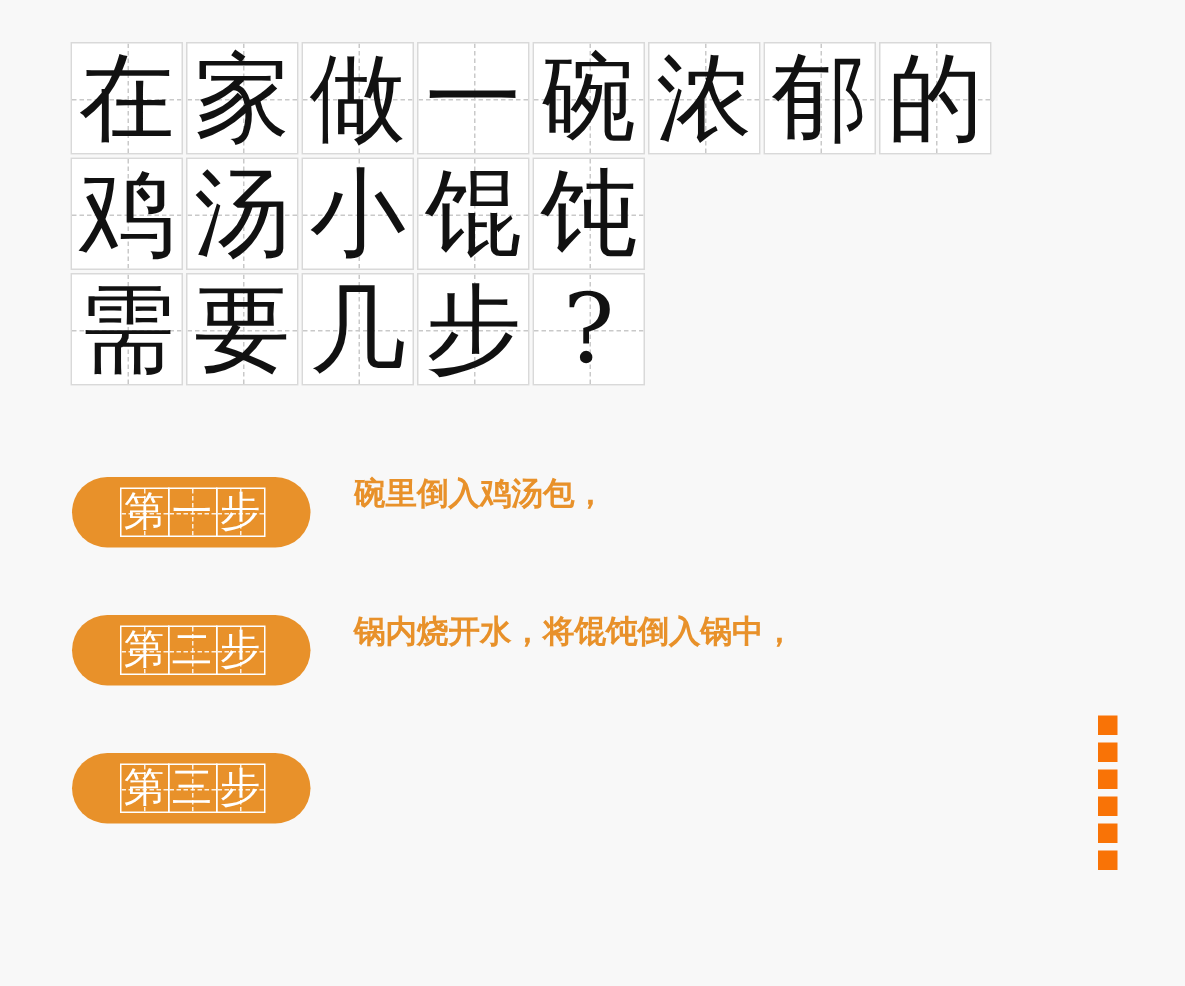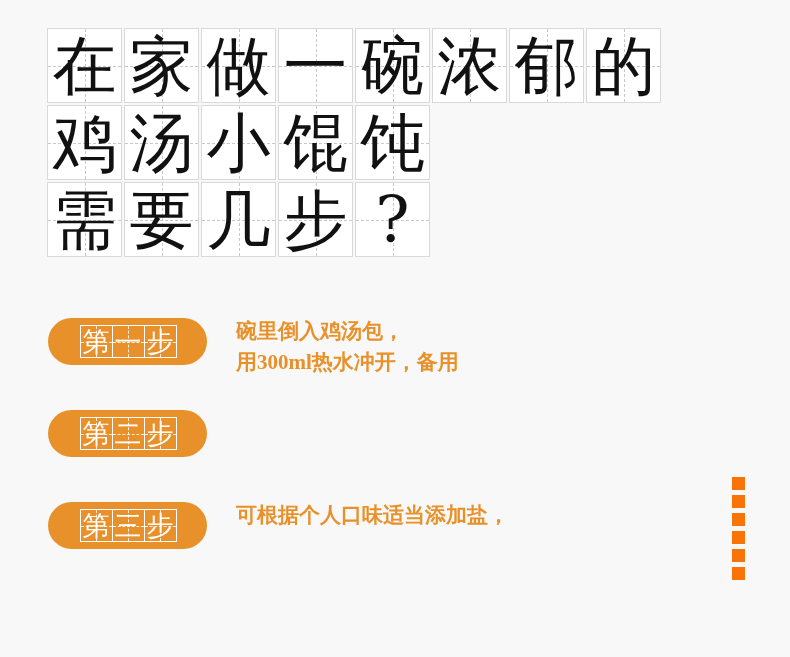--- a/index.html
+++ b/index.html
@@ -142,21 +142,21 @@
     font-size: 27px;
     line-height: 1;
     color: #ffffff;
   }
 
   .step-text {
     position: absolute;
     left: 188px;
     top: 0;
     color: #e8912a;
-    font-family: Liberation Serif, serif;
+    font-family: Liberation Mono, monospace;
     font-size: 21px;
     font-weight: bold;
     line-height: 31px;
     white-space: nowrap;
   }
   .step-text .line {
     display: block;
   }
 
   
@@ -302,21 +302,20 @@
           </div>
           <div class="badge-cell">
             <span class="bvline"></span>
             <span class="bhline"></span>
             <span class="bglyph">步</span>
           </div>
         </div>
       </div>
       <div class="step-text">
         <span class="line">碗里倒入鸡汤包，</span>
-        <span class="line">用300ml热水冲开，备用</span>
       </div>
     </div>
 
     <div class="step-row">
       <div class="step-badge">
         <div class="badge-grid">
           <div class="badge-cell">
             <span class="bvline"></span>
             <span class="bhline"></span>
             <span class="bglyph">第</span>
@@ -327,20 +326,21 @@
             <span class="bglyph">二</span>
           </div>
           <div class="badge-cell">
             <span class="bvline"></span>
             <span class="bhline"></span>
             <span class="bglyph">步</span>
           </div>
         </div>
       </div>
       <div class="step-text">
+        <span class="line">锅内烧开水，将馄饨倒入锅中，</span>
       </div>
     </div>
 
     <div class="step-row">
       <div class="step-badge">
         <div class="badge-grid">
           <div class="badge-cell">
             <span class="bvline"></span>
             <span class="bhline"></span>
             <span class="bglyph">第</span>
@@ -351,21 +351,20 @@
             <span class="bglyph">三</span>
           </div>
           <div class="badge-cell">
             <span class="bvline"></span>
             <span class="bhline"></span>
             <span class="bglyph">步</span>
           </div>
         </div>
       </div>
       <div class="step-text">
-        <span class="line">可根据个人口味适当添加盐，</span>
       </div>
     </div>
 
   </div>
 
   <div class="dot-column">
     <span class="dot-square"></span>
     <span class="dot-square"></span>
     <span class="dot-square"></span>
     <span class="dot-square"></span>

